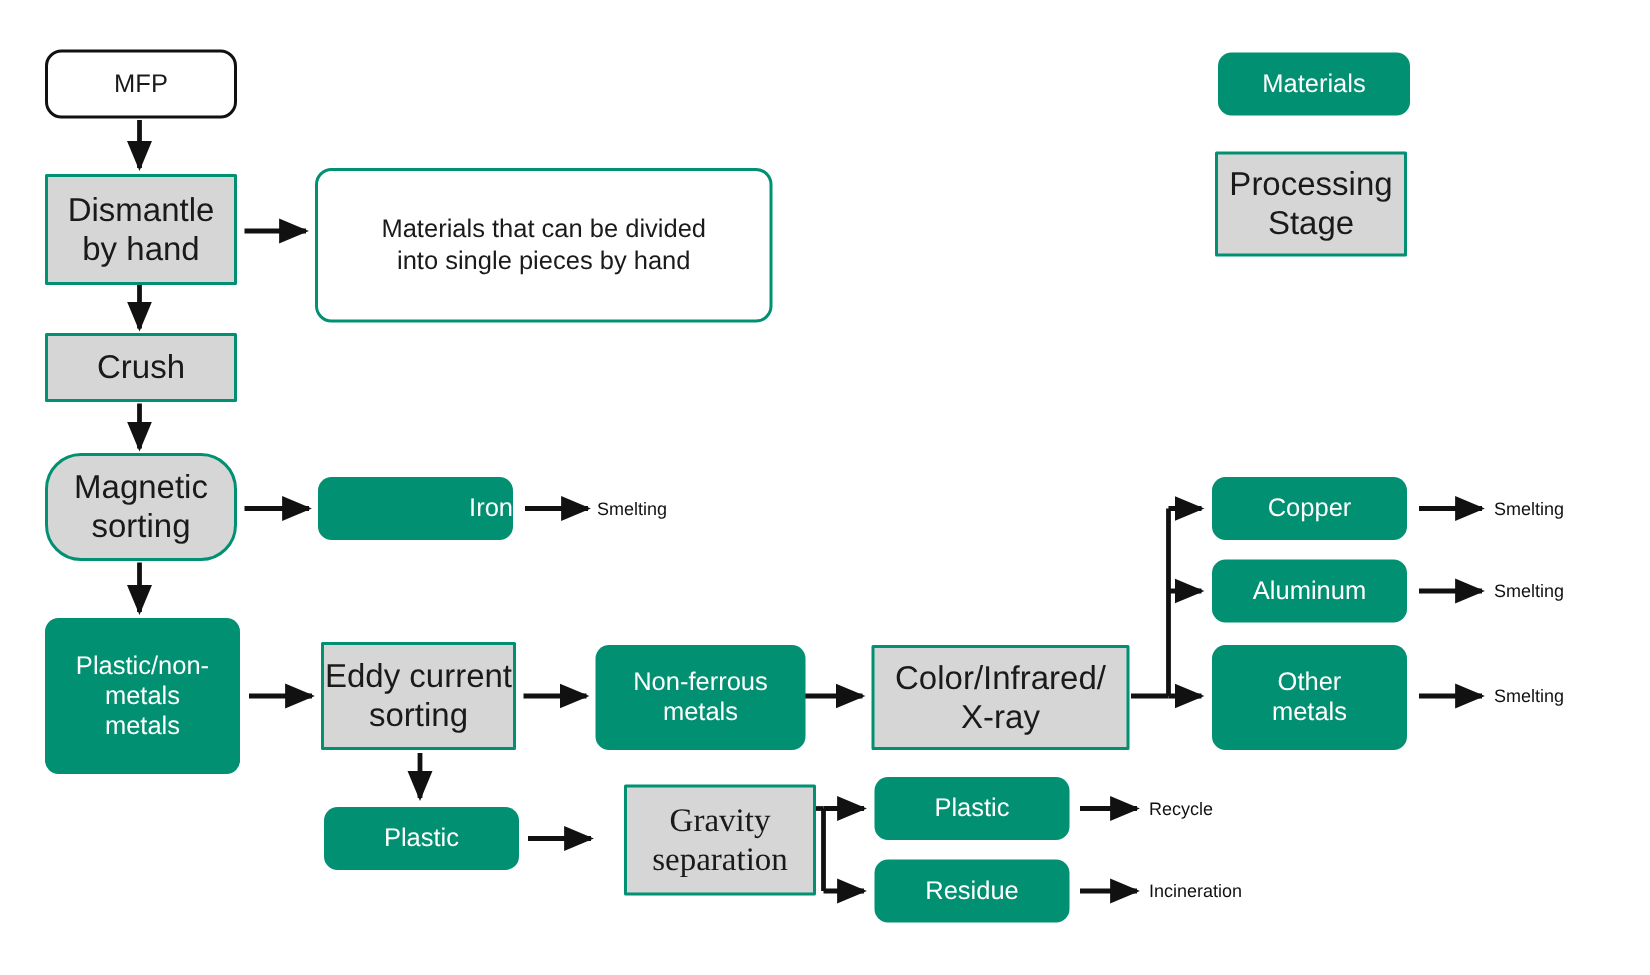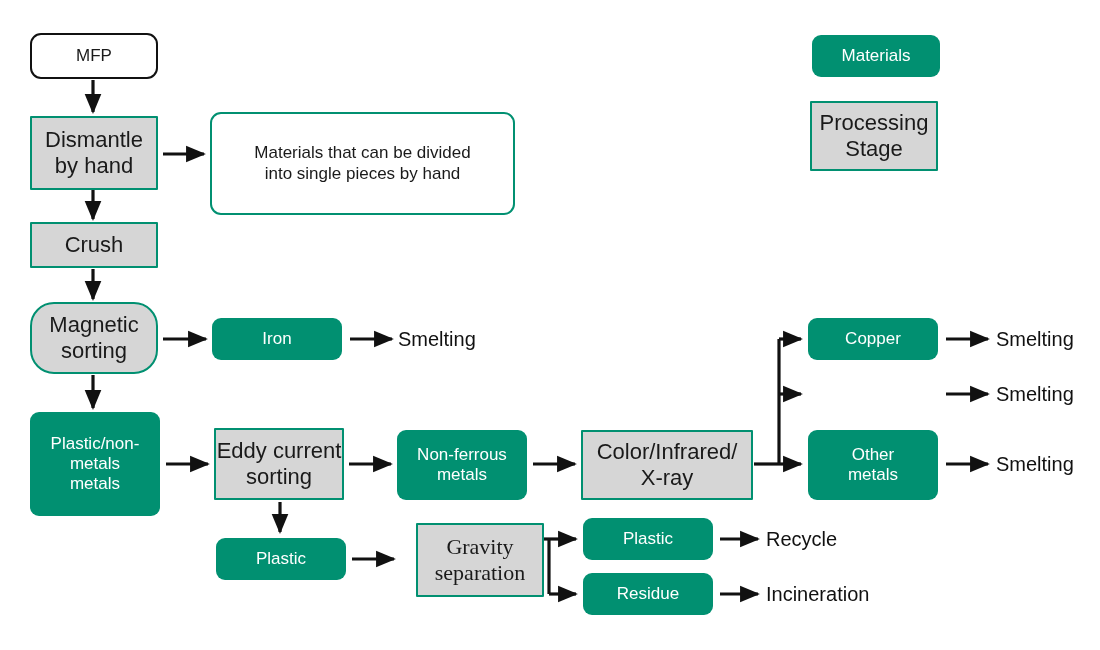--- a/index.html
+++ b/index.html
@@ -57,21 +57,21 @@
     background: #ffffff;
     color: #1a1a1a;
     border: 2px solid #019071;
     border-radius: 11px;
     font-size: 17px;
   }
   
   .endlabel {
     position: absolute;
     color: #111111;
-    font-size: 20px;
+    font-size: 12px;
     display: flex;
     align-items: center;
     white-space: nowrap;
   }
   svg.edges {
     position: absolute;
     left: 0;
     top: 0;
     width: 1100px;
     height: 650px;
@@ -163,21 +163,21 @@
     <span>Crush</span>
   </div>
 
   <div class="node process" style="left:30px; top:302px; width:128px; height:72px;border-radius:24px;">
     <div>
       <div>Magnetic</div>
       <div>sorting</div>
     </div>
   </div>
 
-  <div class="node material" style="left:212px; top:318px; width:130px; height:42px;">
+  <div class="node material" style="left:212px; top:318px; width:130px; height:42px;justify-content:flex-end;">
     <span>Iron</span>
   </div>
 
   <div class="endlabel" style="left:398px; top:329px; height:20px;">
     <span>Smelting</span>
   </div>
 
   <div class="node material" style="left:30px; top:412px; width:130px; height:104px;">
     <div>
       <div>Plastic/non-</div>
@@ -186,21 +186,21 @@
     </div>
   </div>
 
   <div class="node process" style="left:214px; top:428px; width:130px; height:72px;">
     <div>
       <div>Eddy current</div>
       <div>sorting</div>
     </div>
   </div>
 
-  <div class="node material" style="left:397px; top:430px; width:130px; height:70px;align-items:center;">
+  <div class="node material" style="left:397px; top:430px; width:140px; height:70px;align-items:center;">
     <div>
       <div>Non-ferrous</div>
       <div>metals</div>
     </div>
   </div>
 
   <div class="node process" style="left:581px; top:430px; width:172px; height:70px;">
     <div>
       <div>Color/Infrared/</div>
       <div>X-ray</div>
@@ -231,20 +231,23 @@
   </div>
 
   <div class="endlabel" style="left:766px; top:584px; height:20px;">
     <span>Incineration</span>
   </div>
 
   <div class="node material" style="left:808px; top:318px; width:130px; height:42px;">
     <span>Copper</span>
   </div>
 
+  <div class="node material" style="left:808px; top:373px; width:130px; height:42px;">
+    <span>Aluminum</span>
+  </div>
 
   <div class="node material" style="left:808px; top:430px; width:130px; height:70px;">
     <div>
       <div>Other</div>
       <div>metals</div>
     </div>
   </div>
 
   <div class="endlabel" style="left:996px; top:329px; height:20px;">
     <span>Smelting</span>

